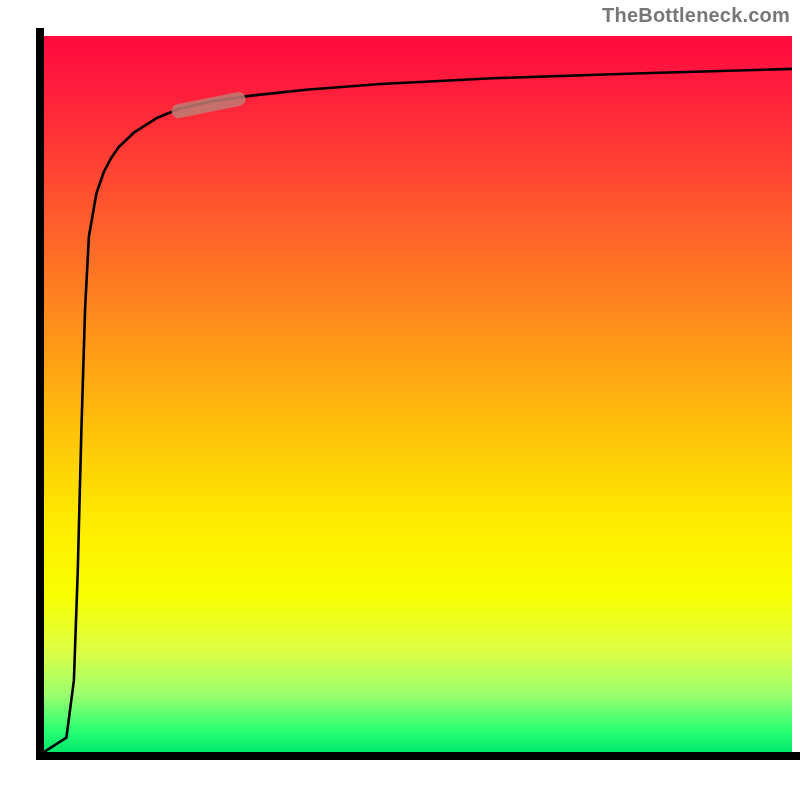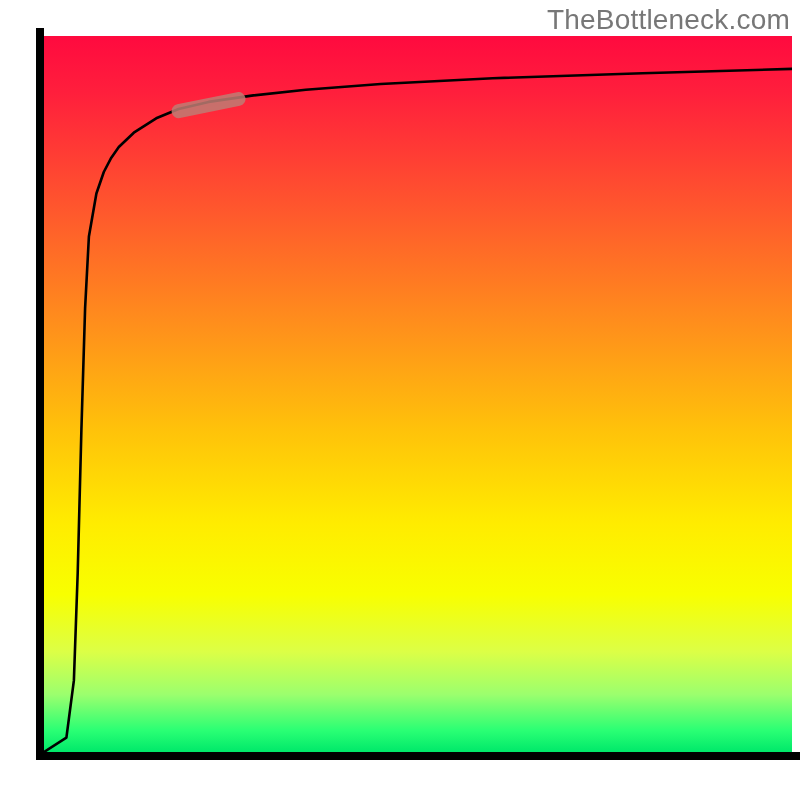--- a/index.html
+++ b/index.html
@@ -13,22 +13,22 @@
   }
   .chart-wrap {
     position: relative;
     width: 800px;
     height: 800px;
   }
   .watermark {
     position: absolute;
     top: 4px;
     right: 10px;
-    font-size: 28px;
-    font-weight: 400;
+    font-size: 20px;
+    font-weight: 700;
     color: #777777;
     letter-spacing: 0.2px;
     z-index: 5;
   }
   
   .plot-area {
     position: absolute;
     left: 44px;
     top: 36px;
     width: 748px;   

